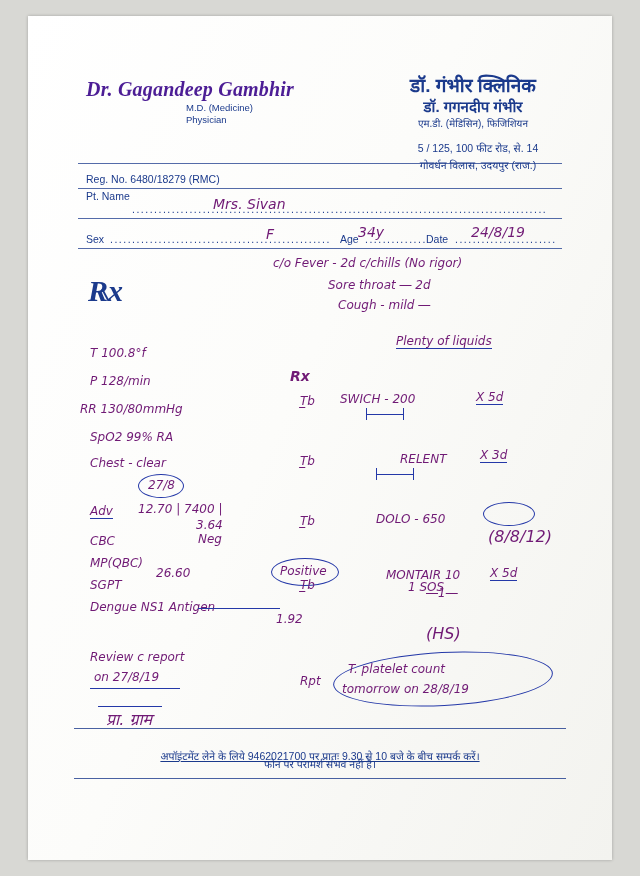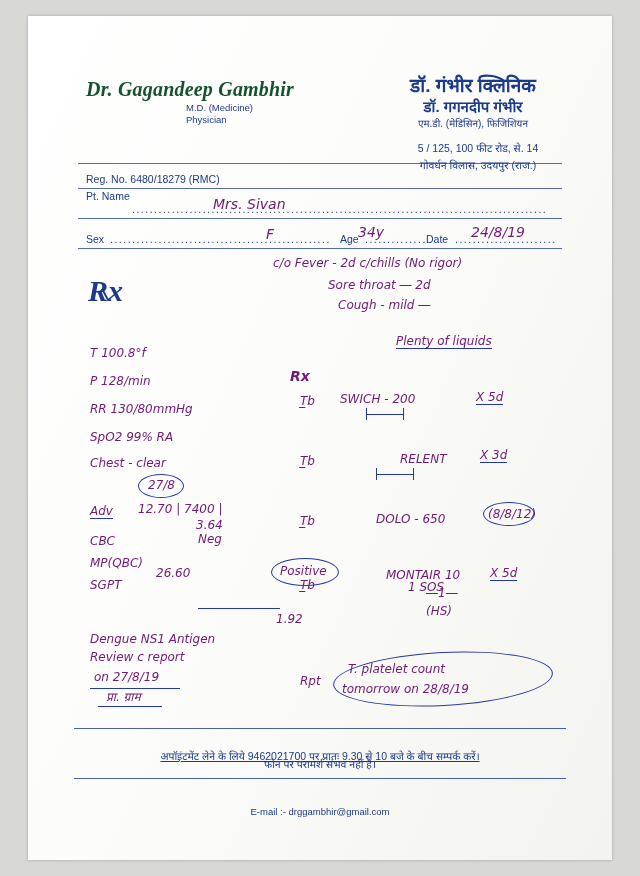--- a/index.html
+++ b/index.html
@@ -18,21 +18,21 @@
   .paper-tint{
     position:absolute;inset:0;
     background:linear-gradient(115deg,#ffffff 0%,#fcfcfa 45%,#f3f3ef 100%);
   }
   
   .hdr{position:absolute;left:0;top:0;width:100%;}
   .doc-name{
     position:absolute;left:58px;top:62px;
     font-family:"Liberation Serif", serif;
     font-weight:bold;font-style:italic;
-    font-size:20px;color:#14532d;
+    font-size:20px;color:#4c1d95;
     letter-spacing:.2px;
   }
   .doc-qual{
     position:absolute;left:158px;top:86px;
     font-family:"Liberation Sans", sans-serif;
     font-size:9.5px;color:#1b3a8c;text-align:left;
   }
   .doc-qual div{line-height:12px;}
   .clinic-hi{
     position:absolute;left:330px;top:56px;width:230px;
@@ -85,21 +85,21 @@
     transform:rotate(62deg);
   }
   
   .hw{
     position:absolute;color:#701a75;
     font-family:"DejaVu Sans", sans-serif;
     font-size:12px;font-style:italic;
     white-space:nowrap;
   }
   .hw.b{font-weight:bold;}
-  .hw.s{font-size:12px;}
+  .hw.s{font-size:16px;margin-top:20px;}
   .hw.l{font-size:14px;}
   .ul{border-bottom:1.4px solid #2438a8;}
   .ell{
     position:absolute;border:1.5px solid #2438a8;
     border-radius:50%;
   }
   .hline{position:absolute;background:#2438a8;height:1.4px;}
   .vtick{position:absolute;background:#2438a8;width:1.4px;}
   
   .ftr-rule{position:absolute;left:46px;width:492px;height:1px;background:#1b3a8c;opacity:.8;}
@@ -156,40 +156,40 @@
   <div class="hw l" style="left:238px;top:210px;">F</div>
   <div class="hw l" style="left:330px;top:208px;">34y</div>
   <div class="hw l" style="left:443px;top:208px;">24/8/19</div>
 
   <div class="hw" style="left:245px;top:240px;">c/o Fever - 2d   c/chills   (No rigor)</div>
   <div class="hw" style="left:300px;top:262px;">Sore throat  ―  2d</div>
   <div class="hw" style="left:310px;top:282px;">Cough - mild  ―</div>
 
   <div class="hw" style="left:62px;top:330px;">T 100.8°f</div>
   <div class="hw" style="left:62px;top:358px;">P 128/min</div>
-  <div class="hw" style="left:62px;top:386px;">RR 130/80mmHg</div>
+  <div class="hw" style="left:52px;top:386px;">RR 130/80mmHg</div>
   <div class="hw" style="left:62px;top:414px;">SpO2 99% RA</div>
   <div class="hw" style="left:62px;top:440px;">Chest - clear</div>
 
   <div class="ell" style="left:110px;top:458px;width:44px;height:22px;"></div>
   <div class="hw" style="left:120px;top:462px;">27/8</div>
 
   <div class="hw ul" style="left:62px;top:488px;">Adv</div>
   <div class="hw" style="left:110px;top:486px;">12.70 | 7400 |</div>
   <div class="hw" style="left:168px;top:502px;">3.64</div>
 
   <div class="hw" style="left:62px;top:518px;">CBC</div>
   <div class="hw" style="left:170px;top:516px;">Neg</div>
 
   <div class="hw" style="left:62px;top:540px;">MP(QBC)</div>
   <div class="hw" style="left:128px;top:550px;">26.60</div>
 
   <div class="hw" style="left:62px;top:562px;">SGPT</div>
 
-  <div class="hw" style="left:62px;top:616px;">Dengue NS1 Antigen</div>
+  <div class="hw" style="left:62px;top:584px;">Dengue NS1 Antigen</div>
   <div class="hw" style="left:248px;top:596px;">1.92</div>
   <div class="hline" style="left:170px;top:592px;width:82px;"></div>
 
   <div class="ell" style="left:243px;top:542px;width:66px;height:26px;"></div>
   <div class="hw" style="left:252px;top:548px;">Positive</div>
 
   <div class="hw" style="left:62px;top:634px;">Review c report</div>
   <div class="hw" style="left:66px;top:654px;">on 27/8/19</div>
   <div class="hline" style="left:62px;top:672px;width:90px;"></div>
   <div class="hw s" style="left:78px;top:672px;">प्रा. ग्राम</div>
@@ -226,14 +226,13 @@
 
   <div class="hw" style="left:272px;top:658px;">Rpt</div>
   <div class="ell" style="left:305px;top:636px;width:218px;height:52px;transform:rotate(-3deg);"></div>
   <div class="hw" style="left:320px;top:646px;">T. platelet count</div>
   <div class="hw" style="left:314px;top:666px;">tomorrow on 28/8/19</div>
 
   <div class="ftr-rule" style="top:712px;"></div>
   <div class="ftr1" style="top:732px;text-decoration:underline;">अपॉइंटमेंट लेने के लिये 9462021700 पर प्रातः 9.30 से 10 बजे के बीच सम्पर्क करें।</div>
   <div class="ftr1" style="top:740px;">फोन पर परामर्श संभव नहीं है।</div>
   <div class="ftr-rule" style="top:762px;"></div>
-  <div class="ftr2" style="top:788px;">E-mail :- drggambhir@gmail.com</div>
 </div>
 
 </body></html>

